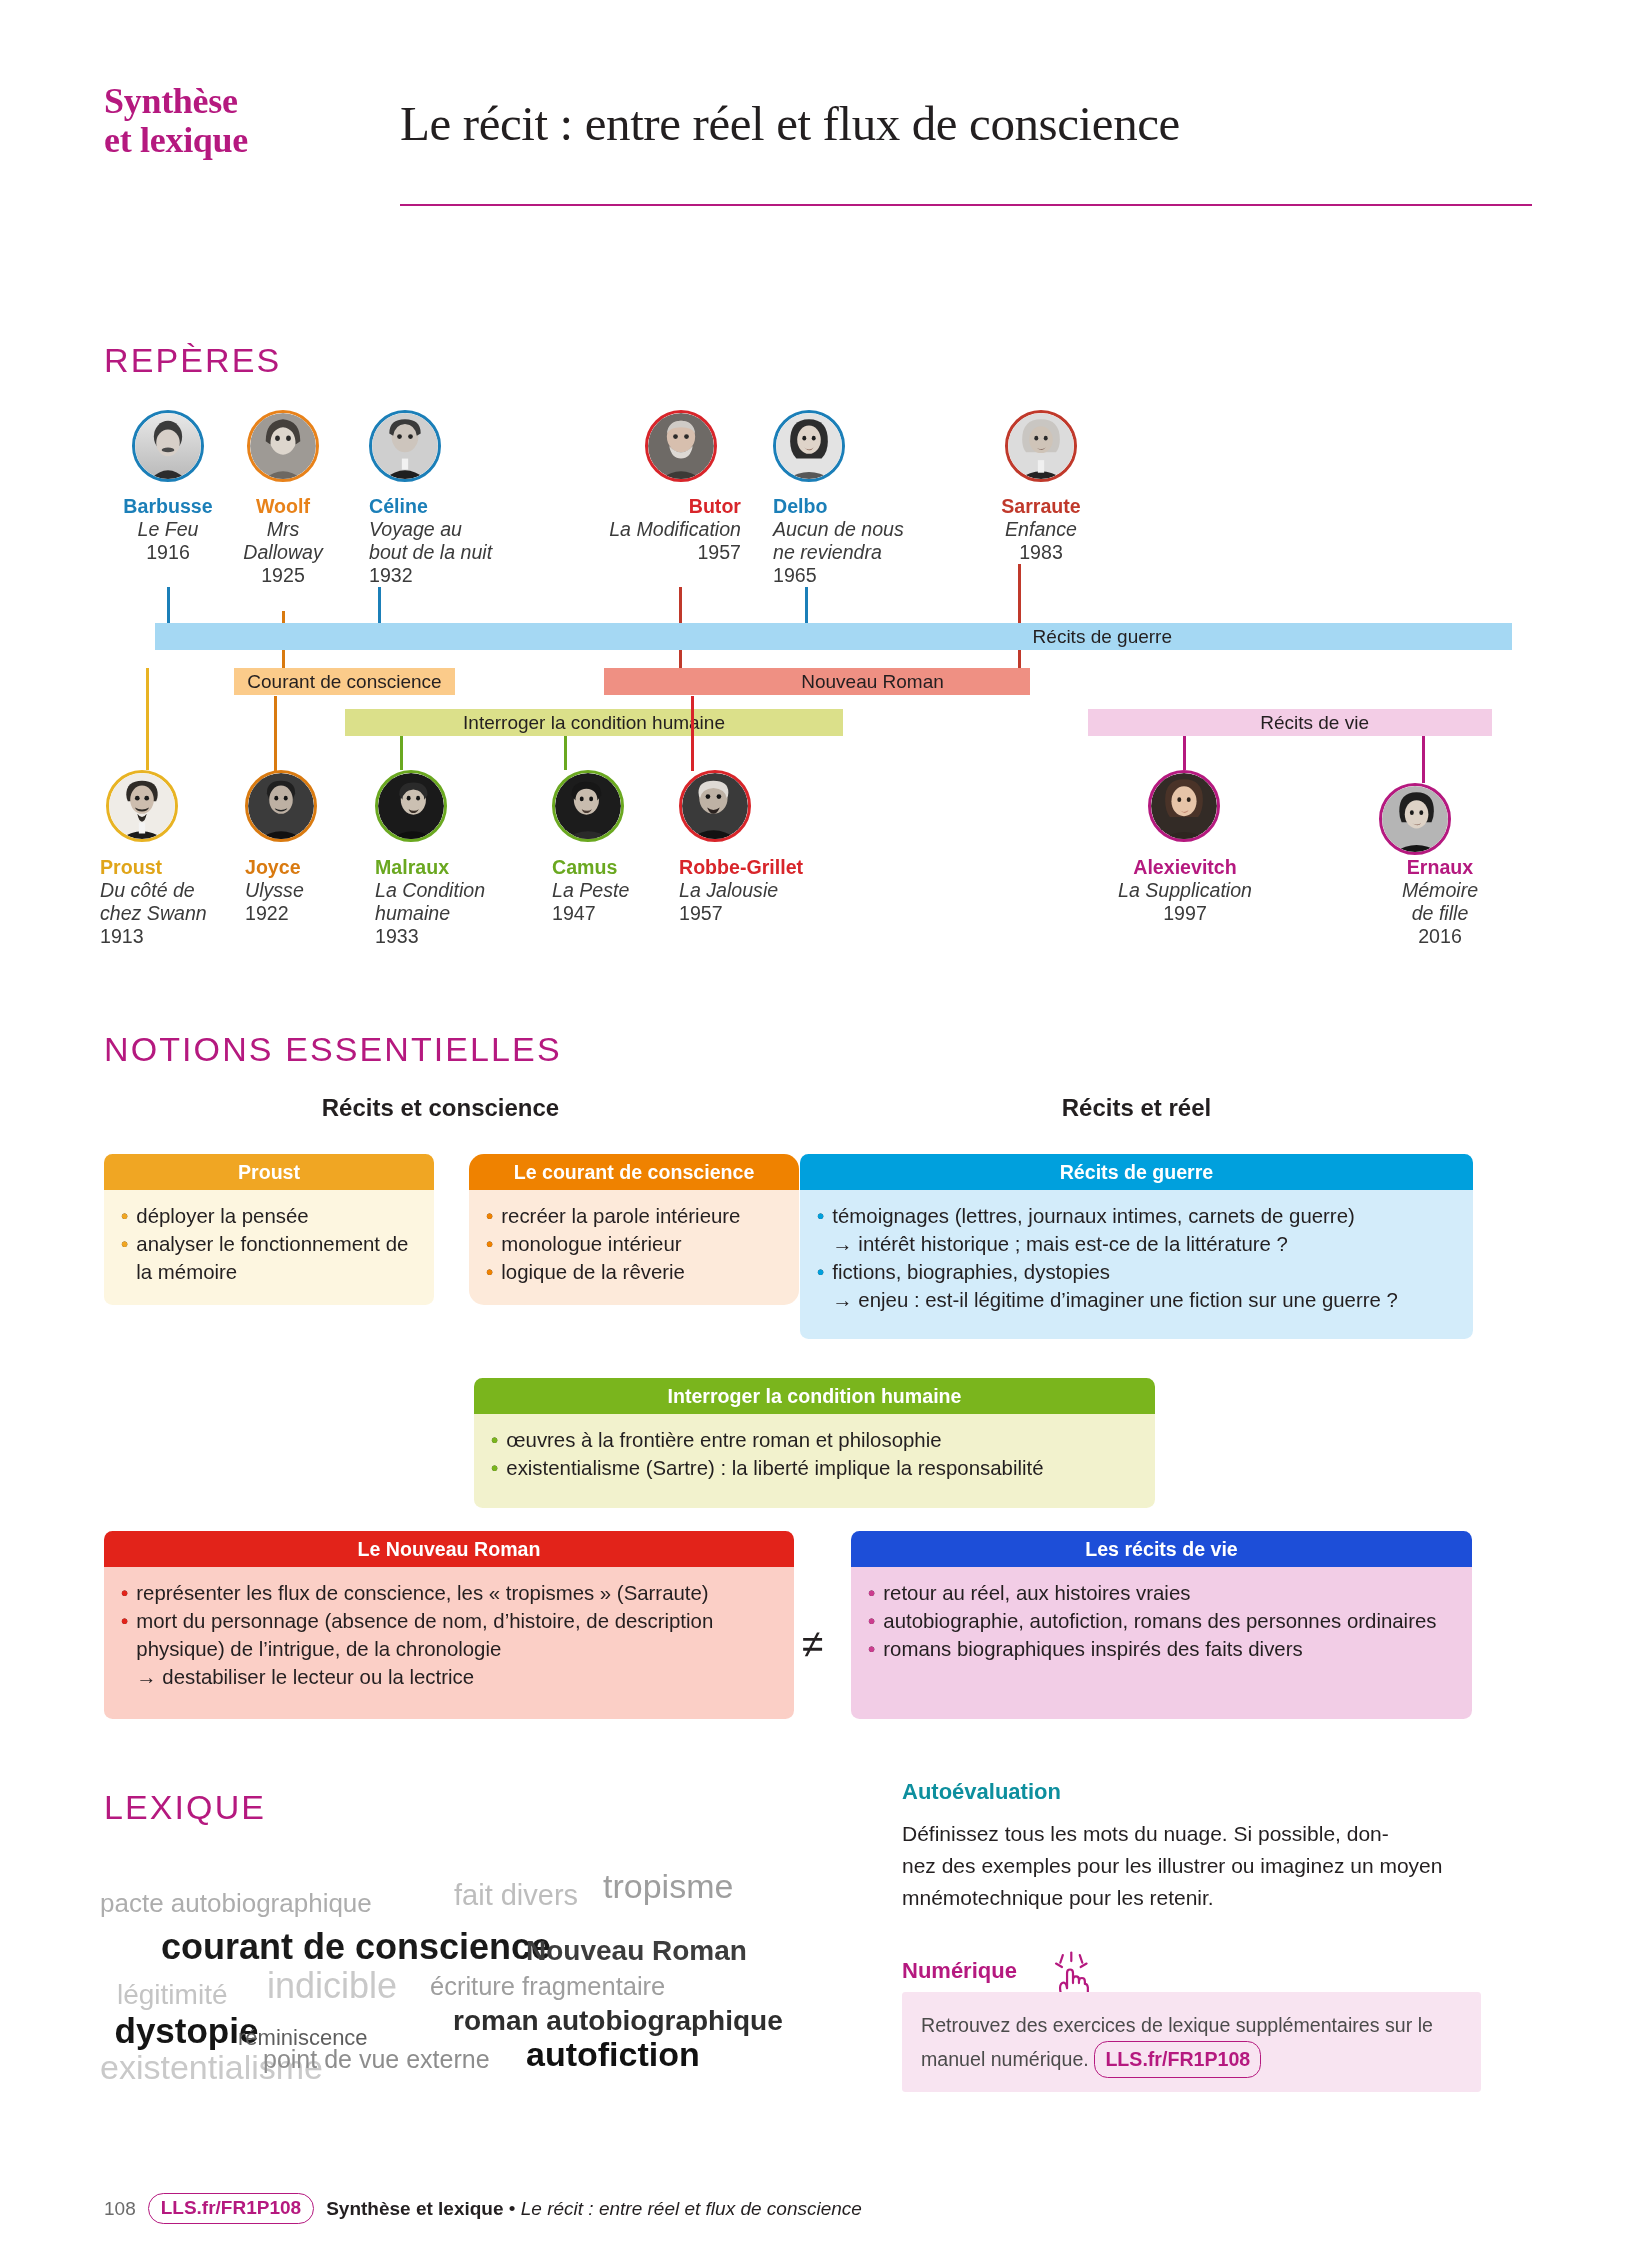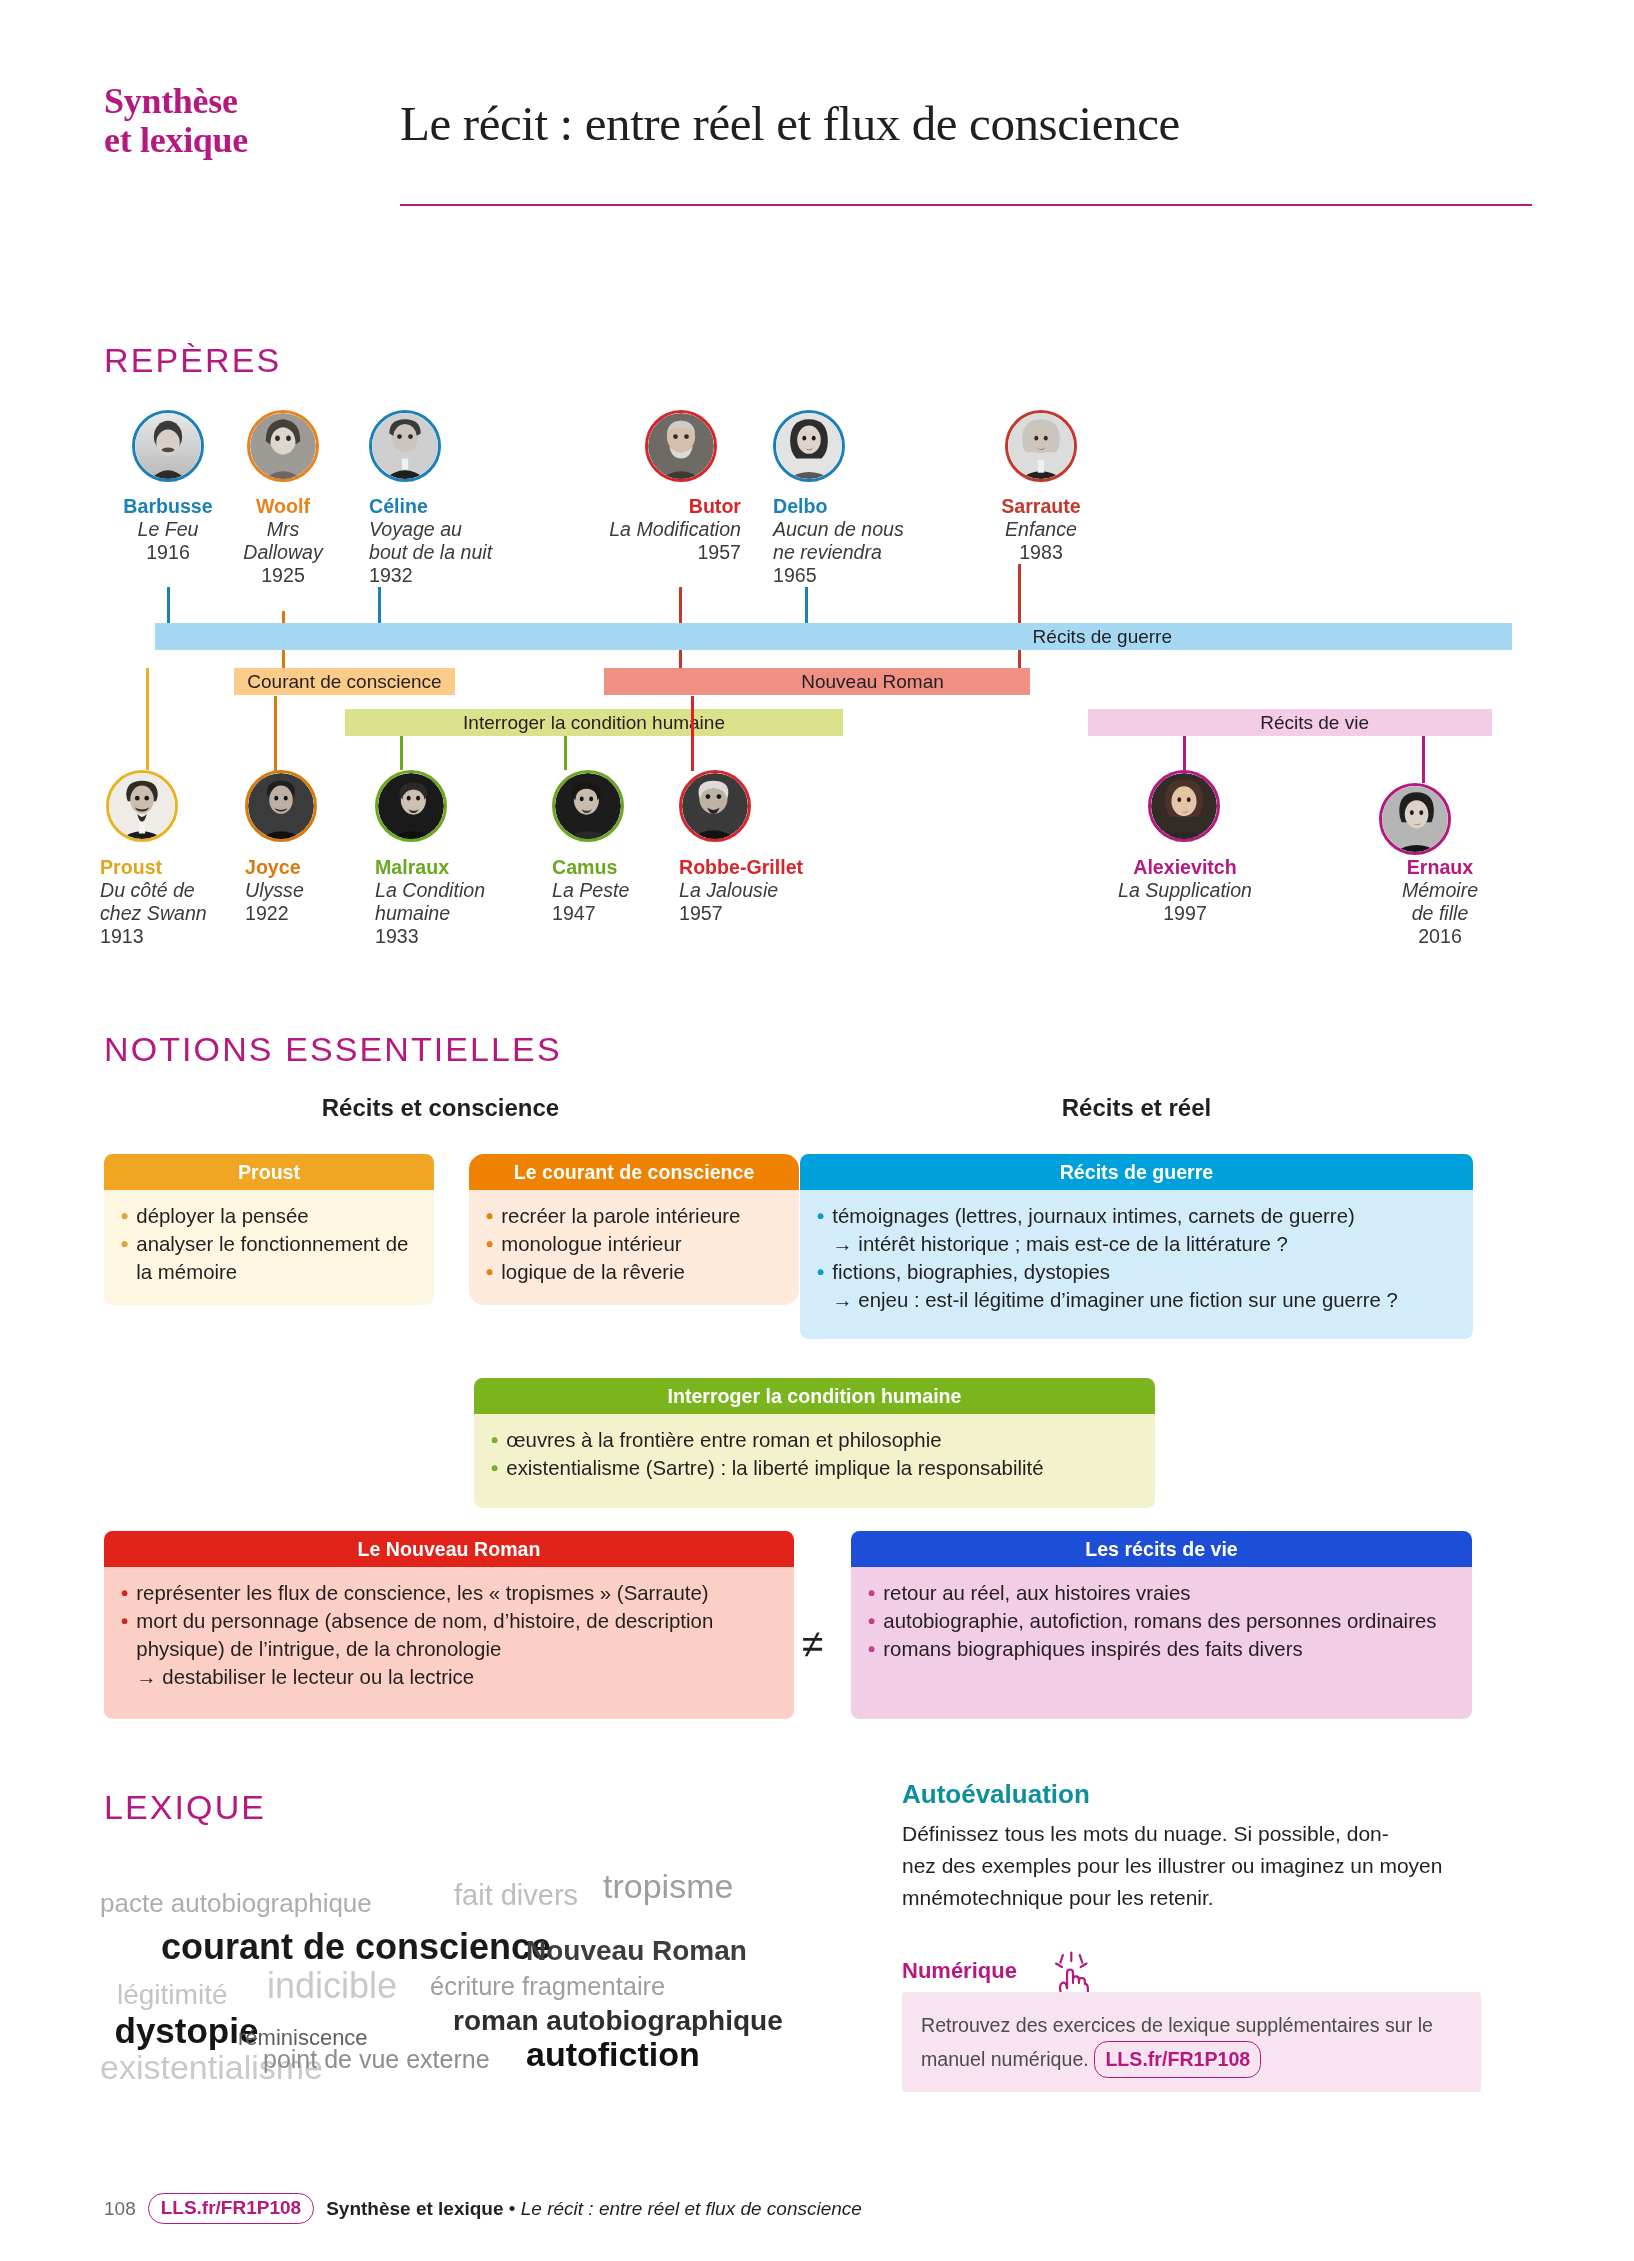--- a/index.html
+++ b/index.html
@@ -53,21 +53,21 @@
   .nbox-b ul{margin:0;padding:0;list-style:none;}
   .nbox-b li{position:relative;padding-left:17px;}
   .nbox-b li.bullet:before{content:"•";position:absolute;left:1.7px;top:0;}
   .nbox-b li.arrow{padding-left:17px;}
   .neq{position:absolute;font-size:39px;color:#231f20;font-family:"Liberation Sans",sans-serif;}
 
   
   .cloud{position:absolute;}
   .cw{position:absolute;white-space:nowrap;font-family:"Liberation Sans",sans-serif;}
 
-  .autoeval-h{position:absolute;font-weight:bold;font-size:26px;color:#0d8f9e;}
+  .autoeval-h{position:absolute;font-weight:bold;font-size:22px;color:#0d8f9e;}
   .autoeval-t{position:absolute;font-size:21px;line-height:32px;color:#231f20;}
   .num-h{position:absolute;font-weight:bold;font-size:22px;color:#b5197f;}
   .num-box{position:absolute;background:#f8e4f1;border-radius:3.4px;}
   .num-txt{position:absolute;font-size:19.6px;line-height:32px;color:#4b4b4b;}
   .codepill{display:inline-block;border:1.7px solid #b5197f;border-radius:13.6px;
             padding:0.9px 10.2px 2.6px;font-weight:bold;color:#b5197f;font-size:19.6px;}
 
   
   .ft{position:absolute;left:104px;top:2188px;width:1430px;height:41px;
       font-size:19px;color:#231f20;display:flex;align-items:center;gap:12px;}

